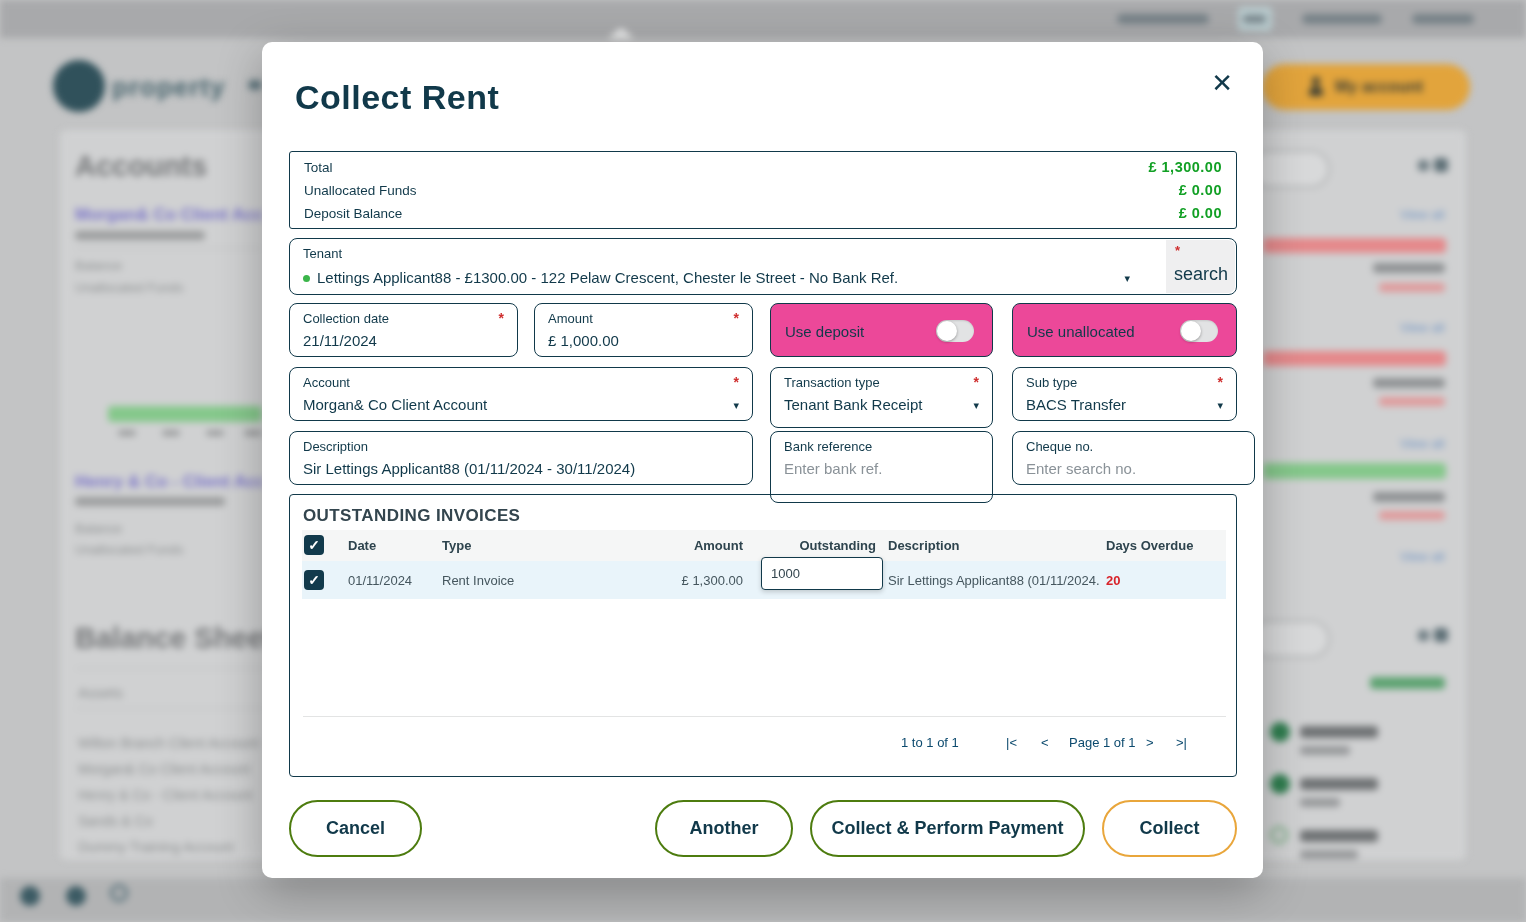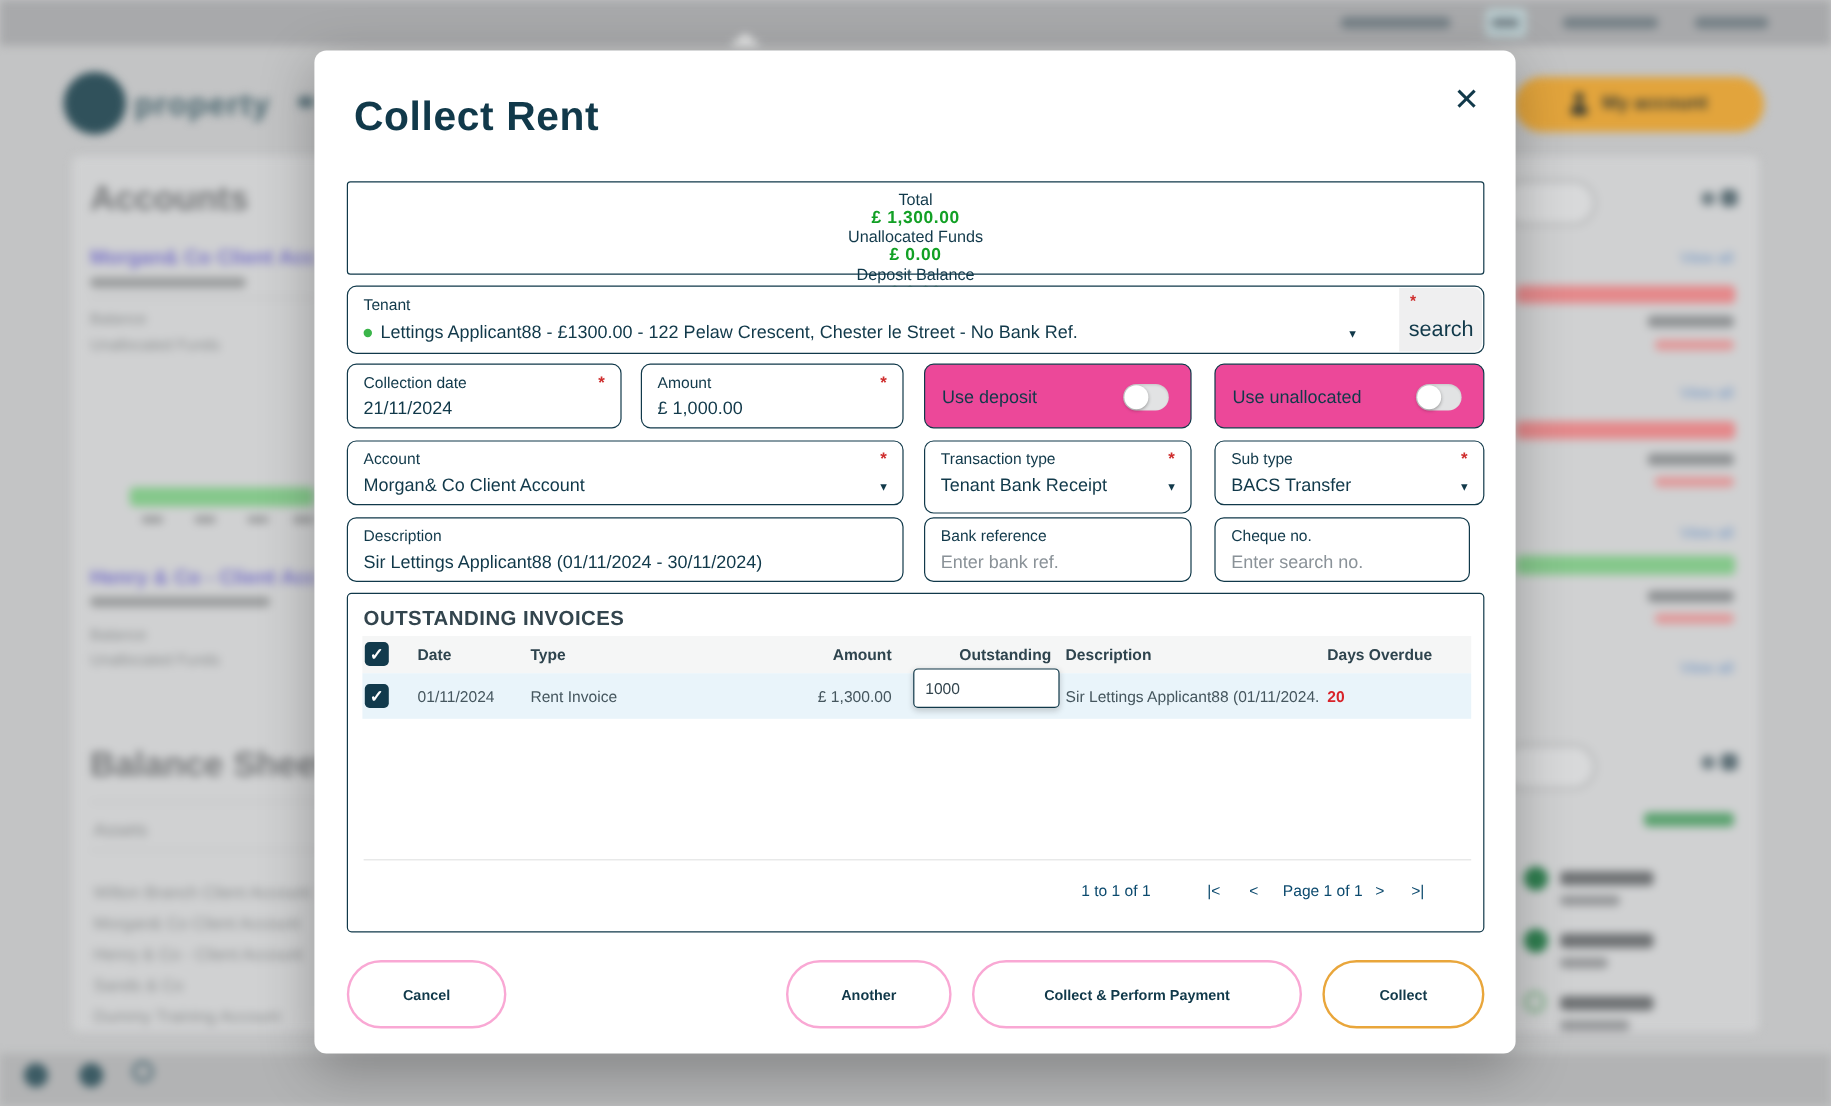--- a/index.html
+++ b/index.html
@@ -43,21 +43,21 @@
            background:#ffffff; border-radius:10px; box-shadow:0 12px 45px rgba(0,0,0,.28);
            color:#11394a;padding-left:47px; }
   .modal-title { position:absolute; left:33px; top:36px; font-size:34px; font-weight:600;
                  letter-spacing:.5px; color:#11394a; }
   .close-x { position:absolute; right:30px; top:28px; font-size:26px; line-height:26px;
              color:#11394a; cursor:pointer; font-weight:400; }
 
   .sumbox { position:absolute; left:27px; top:109px; width:948px; height:78px;
             border:1px solid #11394a; border-radius:3px; padding:7px 14px;
             display:flex; flex-direction:column; justify-content:space-between; }
-  .sumrow { display:flex; justify-content:space-between; align-items:center;flex-direction:column; }
+  .sumrow { display:flex; justify-content:space-between; align-items:center; }
   .sumlabel { font-size:13.5px; color:#11394a; }
   .sumval { font-size:14.5px; font-weight:700; color:#12a025; letter-spacing:.5px; }
 
   .field { position:absolute; border:1px solid #11394a; border-radius:8px; background:#fff; }
   .flabel { position:absolute; left:13px; top:7px; font-size:13px; color:#11394a; }
   .fvalue { position:absolute; left:13px; top:28px; font-size:15px; color:#11394a; white-space:nowrap; }
   .fvalue.ph { color:#8a9298; }
   .req { position:absolute; top:6px; right:13px; color:#cf2e2e; font-size:14px; font-weight:700; }
   .caret { position:absolute; right:13px; top:31px; font-size:11px; color:#11394a; }
   .togglebox { background:#ec4899; }
@@ -84,21 +84,21 @@
   .hcell { position:absolute; font-size:13px; font-weight:700; color:#2e444e; top:8px; }
   .ccell { position:absolute; font-size:13px; color:#45565e; top:12px; white-space:nowrap; }
   .outinput { position:absolute; left:459px; top:-4px; width:122px; height:33px;
               border:1px solid #11394a; border-radius:4px; font-size:13px; color:#33454e;
               padding:0 9px; font-family:"Liberation Sans", sans-serif;
               box-shadow:0 2px 5px rgba(0,0,0,.18); }
   .pagdivider { position:absolute; left:13px; top:221px; width:923px; height:1px; background:#e3e4e4; }
   .pag { position:absolute; top:240px; font-size:13px; color:#0c4a6e; }
 
   .btn { position:absolute; top:758px; height:57px; border-radius:28.5px; background:#fff;
-         border:2px solid #f9a8d4; color:#11394a; font-size:12px; font-weight:600;
+         border:2px solid #4d7c0f; color:#11394a; font-size:18px; font-weight:600;
          display:flex; align-items:center; justify-content:center; cursor:pointer;
          font-family:"Liberation Sans", sans-serif; }
   .btn.accent { border-color:#e9a63b; }
 </style>
 </head>
 <body>
 
 <div class="stage">
 
   <div class="backdrop">
@@ -256,25 +256,25 @@
       <div class="flabel">Sub type</div>
       <span class="req">*</span>
       <div class="fvalue">BACS Transfer</div>
       <div class="caret">▾</div>
     </div>
 
     <div class="field" style="left:27px; top:389px; width:464px; height:54px;">
       <div class="flabel">Description</div>
       <div class="fvalue">Sir Lettings Applicant88 (01/11/2024 - 30/11/2024)</div>
     </div>
-    <div class="field" style="left:508px; top:389px; width:223px; height:54px;">
+    <div class="field" style="left:508px; top:389px; width:223px; height:72px;">
       <div class="flabel">Bank reference</div>
       <div class="fvalue ph">Enter bank ref.</div>
     </div>
-    <div class="field" style="left:750px; top:389px; width:213px; height:54px;">
+    <div class="field" style="left:750px; top:389px; width:243px; height:54px;">
       <div class="flabel">Cheque no.</div>
       <div class="fvalue ph">Enter search no.</div>
     </div>
 
     <div class="invpanel">
       <div class="invtitle">OUTSTANDING INVOICES</div>
 
       <div class="thead">
         <div class="cb" style="left:2px; top:5px;">✓</div>
         <div class="hcell" style="left:46px;">Date</div>

